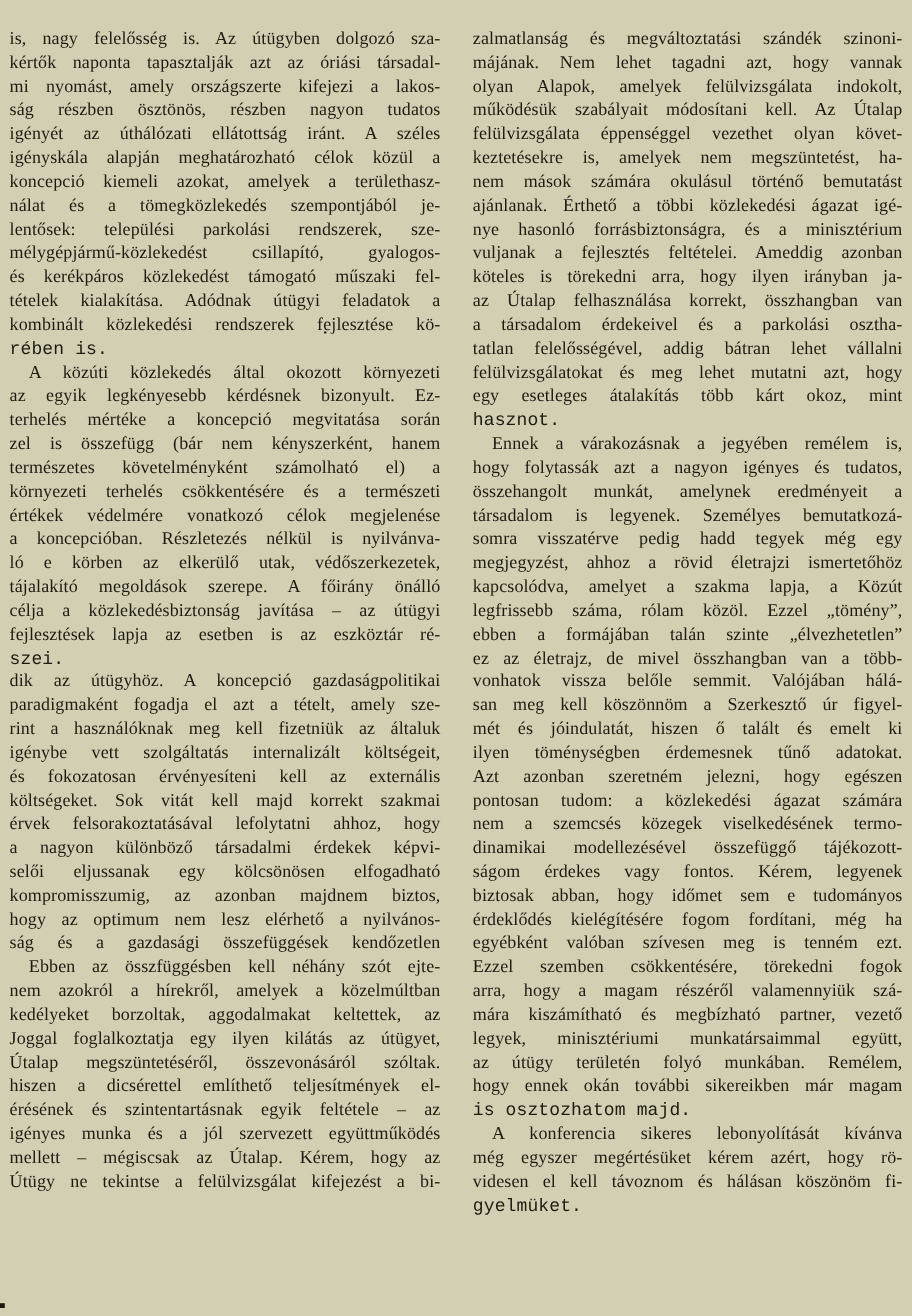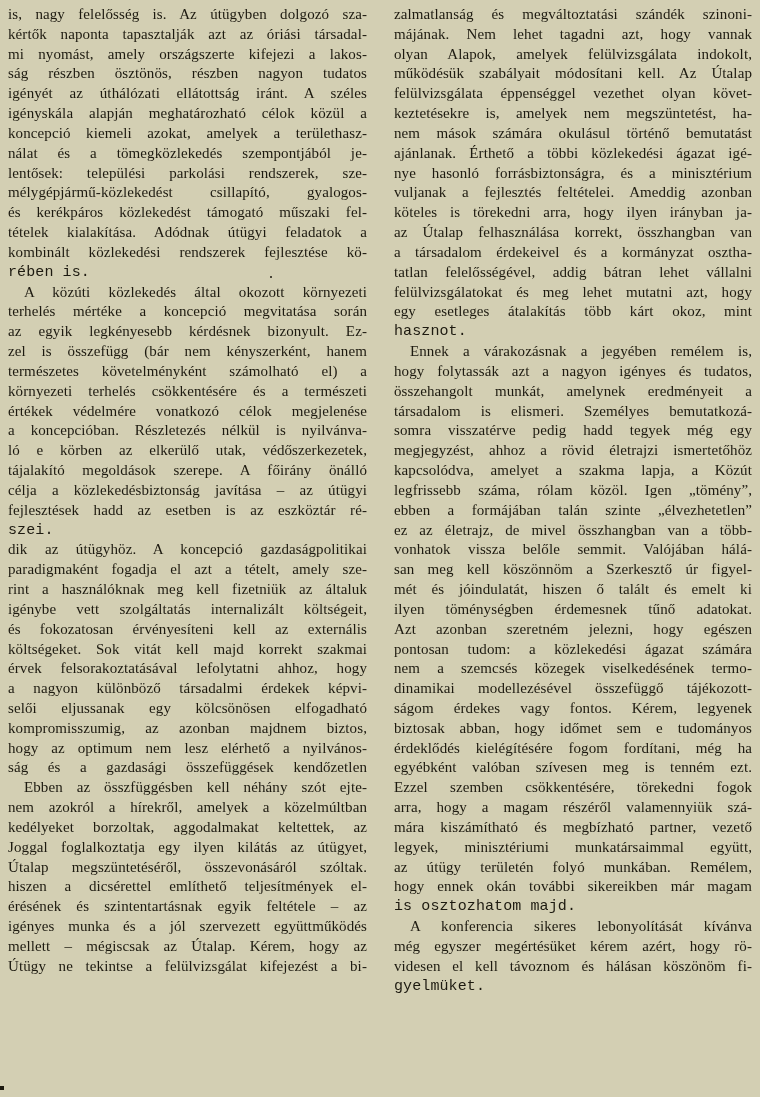--- a/index.html
+++ b/index.html
@@ -11,21 +11,21 @@
     overflow: hidden;
     background: var(--paper, #d3cfb3);
     font-family: "Liberation Serif", "DejaVu Serif", serif;
   }
   .page {
     position: absolute;
     inset: 0;
   }
   .column {
     position: absolute;
-    top: 5px;
+    top: 24px;
   }
   .column.left  { left: 8px;   width: 359px; }
   .column.right { left: 394px; width: 358px; }
   .line {
     font-size: 15px;
     line-height: 19.84px;
     height: 19.84px;
     color: var(--ink, #1d1a10);
     text-align: justify;
     text-align-last: justify;
@@ -54,31 +54,31 @@
       <div class="line">igényskála alapján meghatározható célok közül a</div>
       <div class="line">koncepció kiemeli azokat, amelyek a területhasz-</div>
       <div class="line">nálat és a tömegközlekedés szempontjából je-</div>
       <div class="line">lentősek: települési parkolási rendszerek, sze-</div>
       <div class="line">mélygépjármű-közlekedést csillapító, gyalogos-</div>
       <div class="line">és kerékpáros közlekedést támogató műszaki fel-</div>
       <div class="line">tételek kialakítása. Adódnak útügyi feladatok a</div>
       <div class="line">kombinált közlekedési rendszerek fejlesztése kö-</div>
       <div class="line end">rében is.</div>
       <div class="line indent">A közúti közlekedés által okozott környezeti</div>
+      <div class="line">az egyik legkényesebb kérdésnek bizonyult. Ez-</div>
       <div class="line">terhelés mértéke a koncepció megvitatása során</div>
-      <div class="line">az egyik legkényesebb kérdésnek bizonyult. Ez-</div>
       <div class="line">zel is összefügg (bár nem kényszerként, hanem</div>
       <div class="line">természetes követelményként számolható el) a</div>
       <div class="line">környezeti terhelés csökkentésére és a természeti</div>
       <div class="line">értékek védelmére vonatkozó célok megjelenése</div>
       <div class="line">a koncepcióban. Részletezés nélkül is nyilvánva-</div>
       <div class="line">ló e körben az elkerülő utak, védőszerkezetek,</div>
       <div class="line">tájalakító megoldások szerepe. A főirány önálló</div>
       <div class="line">célja a közlekedésbiztonság javítása – az útügyi</div>
-      <div class="line">fejlesztések hadd az esetben is az eszköztár ré-</div>
+      <div class="line">fejlesztések lapja az esetben is az eszköztár ré-</div>
       <div class="line end">szei.</div>
       <div class="line">dik az útügyhöz. A koncepció gazdaságpolitikai</div>
       <div class="line">paradigmaként fogadja el azt a tételt, amely sze-</div>
       <div class="line">rint a használóknak meg kell fizetniük az általuk</div>
       <div class="line">igénybe vett szolgáltatás internalizált költségeit,</div>
       <div class="line">és fokozatosan érvényesíteni kell az externális</div>
       <div class="line">költségeket. Sok vitát kell majd korrekt szakmai</div>
       <div class="line">érvek felsorakoztatásával lefolytatni ahhoz, hogy</div>
       <div class="line">a nagyon különböző társadalmi érdekek képvi-</div>
       <div class="line">selői eljussanak egy kölcsönösen elfogadható</div>
@@ -102,33 +102,33 @@
       <div class="line">olyan Alapok, amelyek felülvizsgálata indokolt,</div>
       <div class="line">működésük szabályait módosítani kell. Az Útalap</div>
       <div class="line">felülvizsgálata éppenséggel vezethet olyan követ-</div>
       <div class="line">keztetésekre is, amelyek nem megszüntetést, ha-</div>
       <div class="line">nem mások számára okulásul történő bemutatást</div>
       <div class="line">ajánlanak. Érthető a többi közlekedési ágazat igé-</div>
       <div class="line">nye hasonló forrásbiztonságra, és a minisztérium</div>
       <div class="line">vuljanak a fejlesztés feltételei. Ameddig azonban</div>
       <div class="line">köteles is törekedni arra, hogy ilyen irányban ja-</div>
       <div class="line">az Útalap felhasználása korrekt, összhangban van</div>
-      <div class="line">a társadalom érdekeivel és a kormányzat osztha-</div>
+      <div class="line">a társadalom érdekeivel és a parkolási osztha-</div>
       <div class="line">tatlan felelősségével, addig bátran lehet vállalni</div>
       <div class="line">felülvizsgálatokat és meg lehet mutatni azt, hogy</div>
       <div class="line">egy esetleges átalakítás több kárt okoz, mint</div>
       <div class="line end">hasznot.</div>
       <div class="line indent">Ennek a várakozásnak a jegyében remélem is,</div>
       <div class="line">hogy folytassák azt a nagyon igényes és tudatos,</div>
       <div class="line">összehangolt munkát, amelynek eredményeit a</div>
-      <div class="line">társadalom is elismeri. Személyes bemutatkozá-</div>
+      <div class="line">társadalom is legyenek. Személyes bemutatkozá-</div>
       <div class="line">somra visszatérve pedig hadd tegyek még egy</div>
       <div class="line">megjegyzést, ahhoz a rövid életrajzi ismertetőhöz</div>
       <div class="line">kapcsolódva, amelyet a szakma lapja, a Közút</div>
-      <div class="line">legfrissebb száma, rólam közöl. Igen „tömény”,</div>
+      <div class="line">legfrissebb száma, rólam közöl. Ezzel „tömény”,</div>
       <div class="line">ebben a formájában talán szinte „élvezhetetlen”</div>
       <div class="line">ez az életrajz, de mivel összhangban van a több-</div>
       <div class="line">vonhatok vissza belőle semmit. Valójában hálá-</div>
       <div class="line">san meg kell köszönnöm a Szerkesztő úr figyel-</div>
       <div class="line">mét és jóindulatát, hiszen ő talált és emelt ki</div>
       <div class="line">ilyen töménységben érdemesnek tűnő adatokat.</div>
       <div class="line">Azt azonban szeretném jelezni, hogy egészen</div>
       <div class="line">pontosan tudom: a közlekedési ágazat számára</div>
       <div class="line">nem a szemcsés közegek viselkedésének termo-</div>
       <div class="line">dinamikai modellezésével összefüggő tájékozott-</div>

